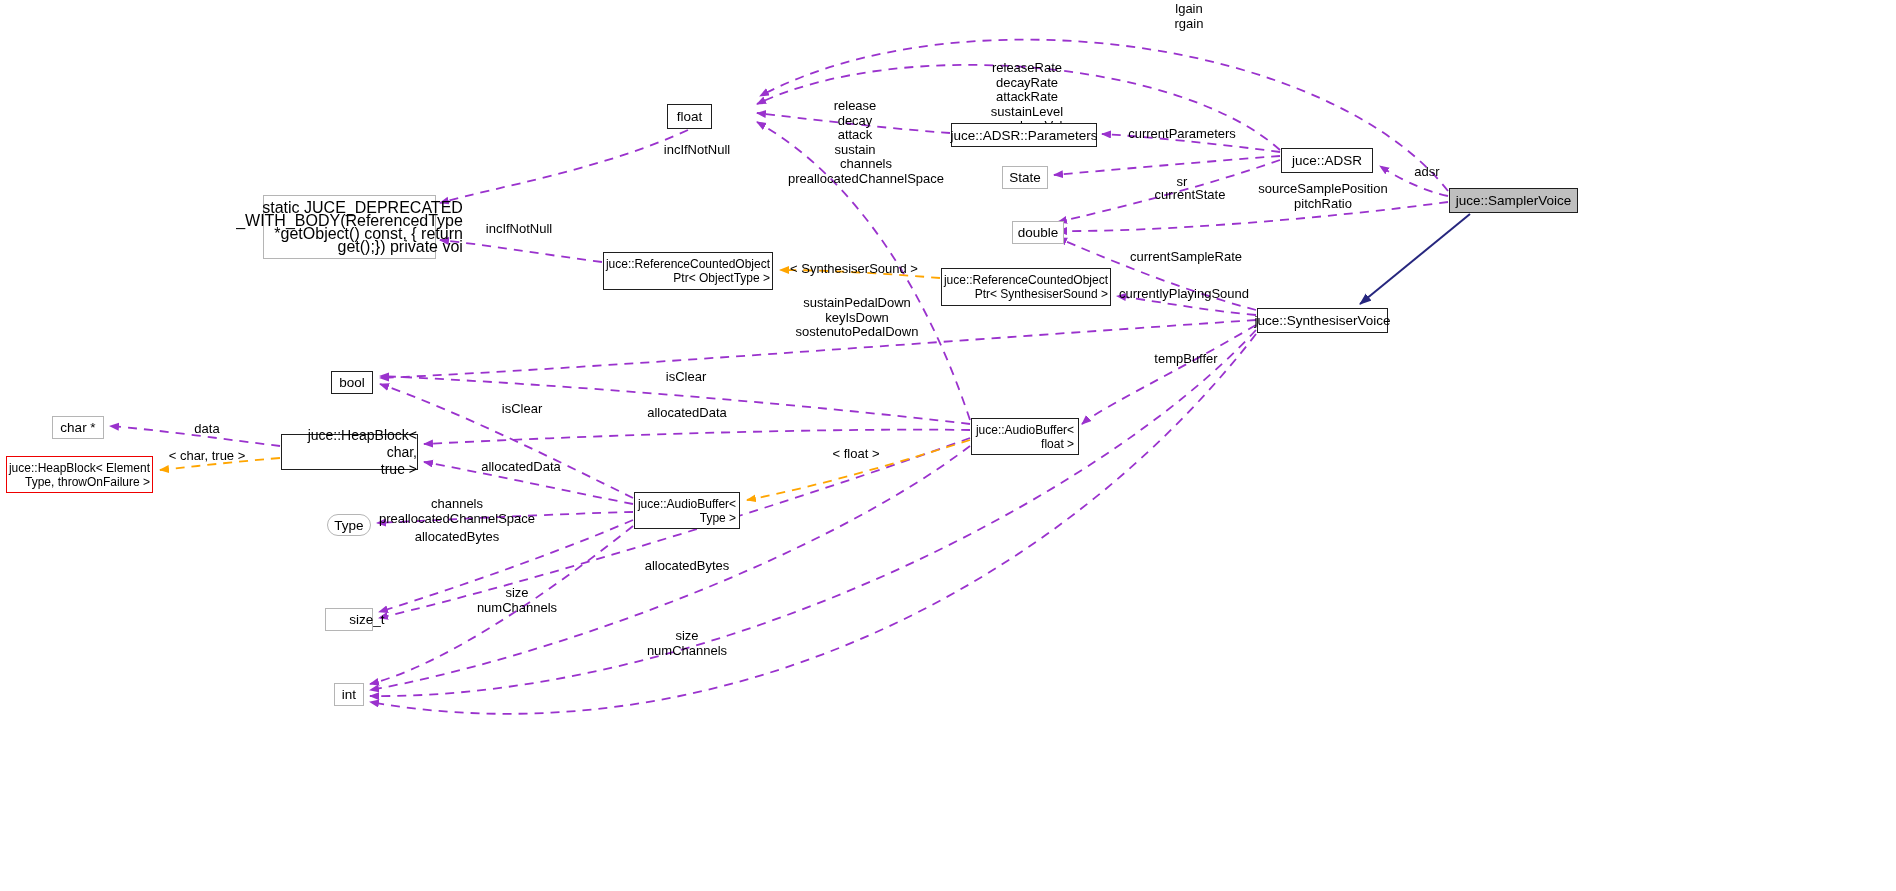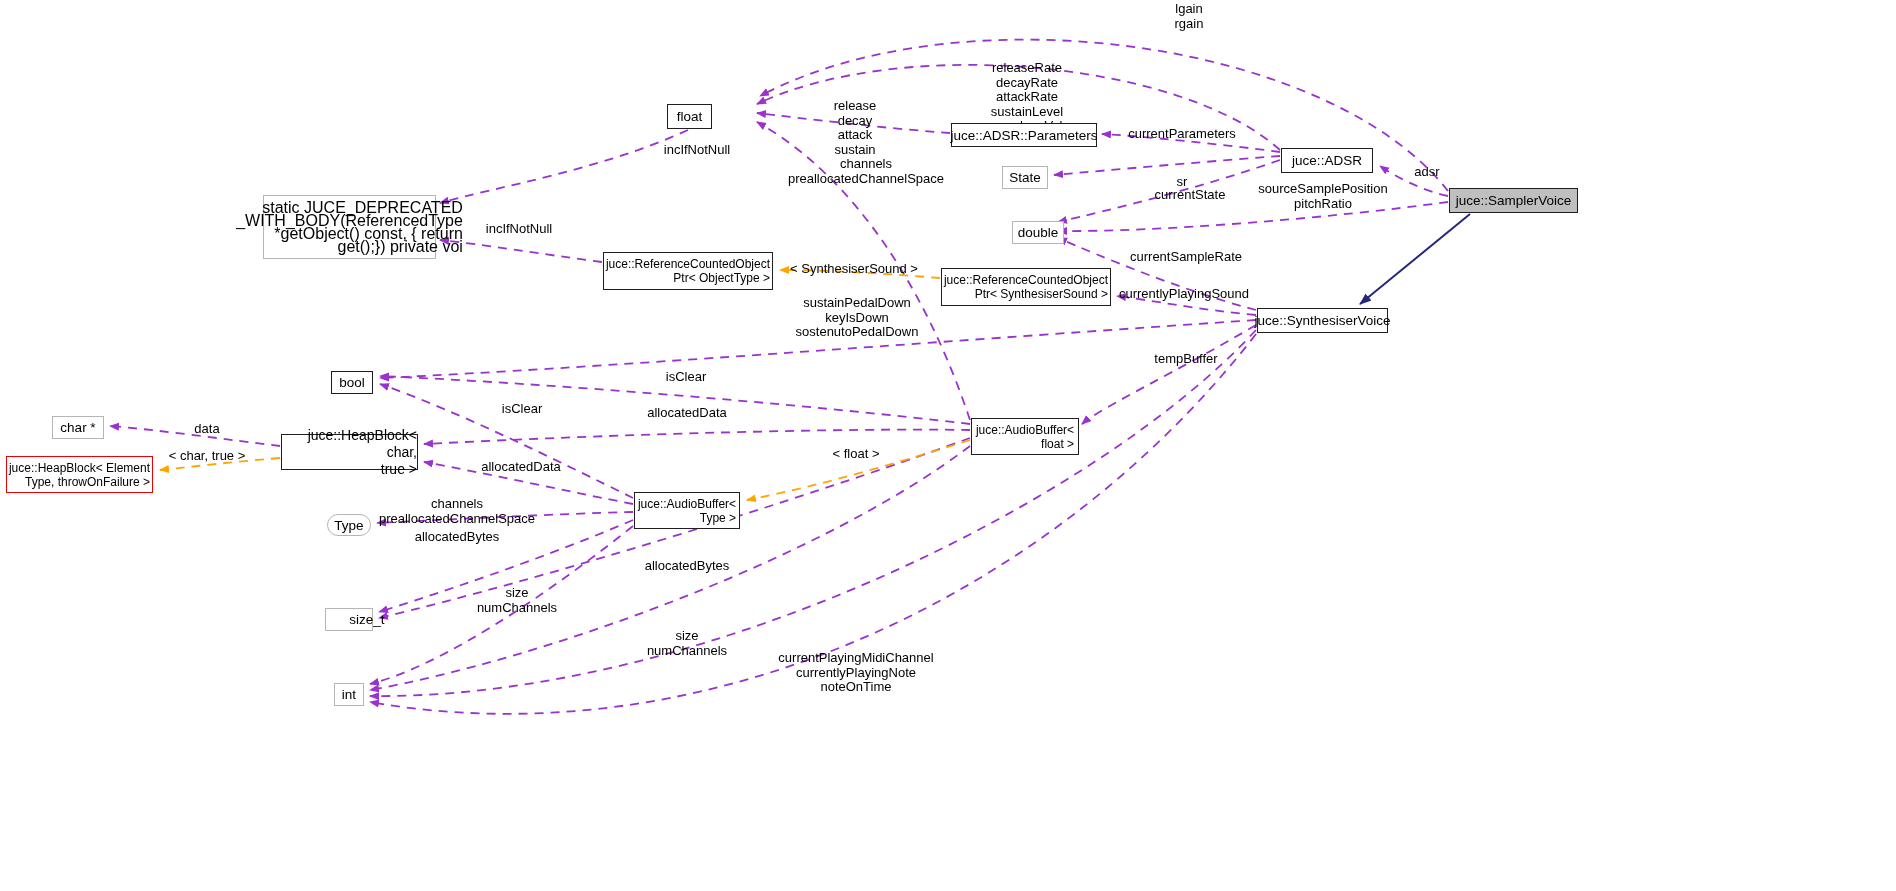--- a/index.html
+++ b/index.html
@@ -218,17 +218,14 @@
   <div class="edge-label" style="left:856px;  top:447px;">&lt; float &gt;</div>
   <div class="edge-label" style="left:521px;  top:460px;">allocatedData</div>
   <div class="edge-label" style="left:457px;  top:497px;">channels
 preallocatedChannelSpace</div>
   <div class="edge-label" style="left:457px;  top:530px;">allocatedBytes</div>
   <div class="edge-label" style="left:687px;  top:559px;">allocatedBytes</div>
   <div class="edge-label" style="left:517px;  top:586px;">size
 numChannels</div>
   <div class="edge-label" style="left:687px;  top:629px;">size
 numChannels</div>
-  <div class="edge-label" style="left:856px;  top:651px;">currentPlayingMidiChannel
-currentlyPlayingNote
-noteOnTime</div>
 
 </div>
 
 </body></html>

